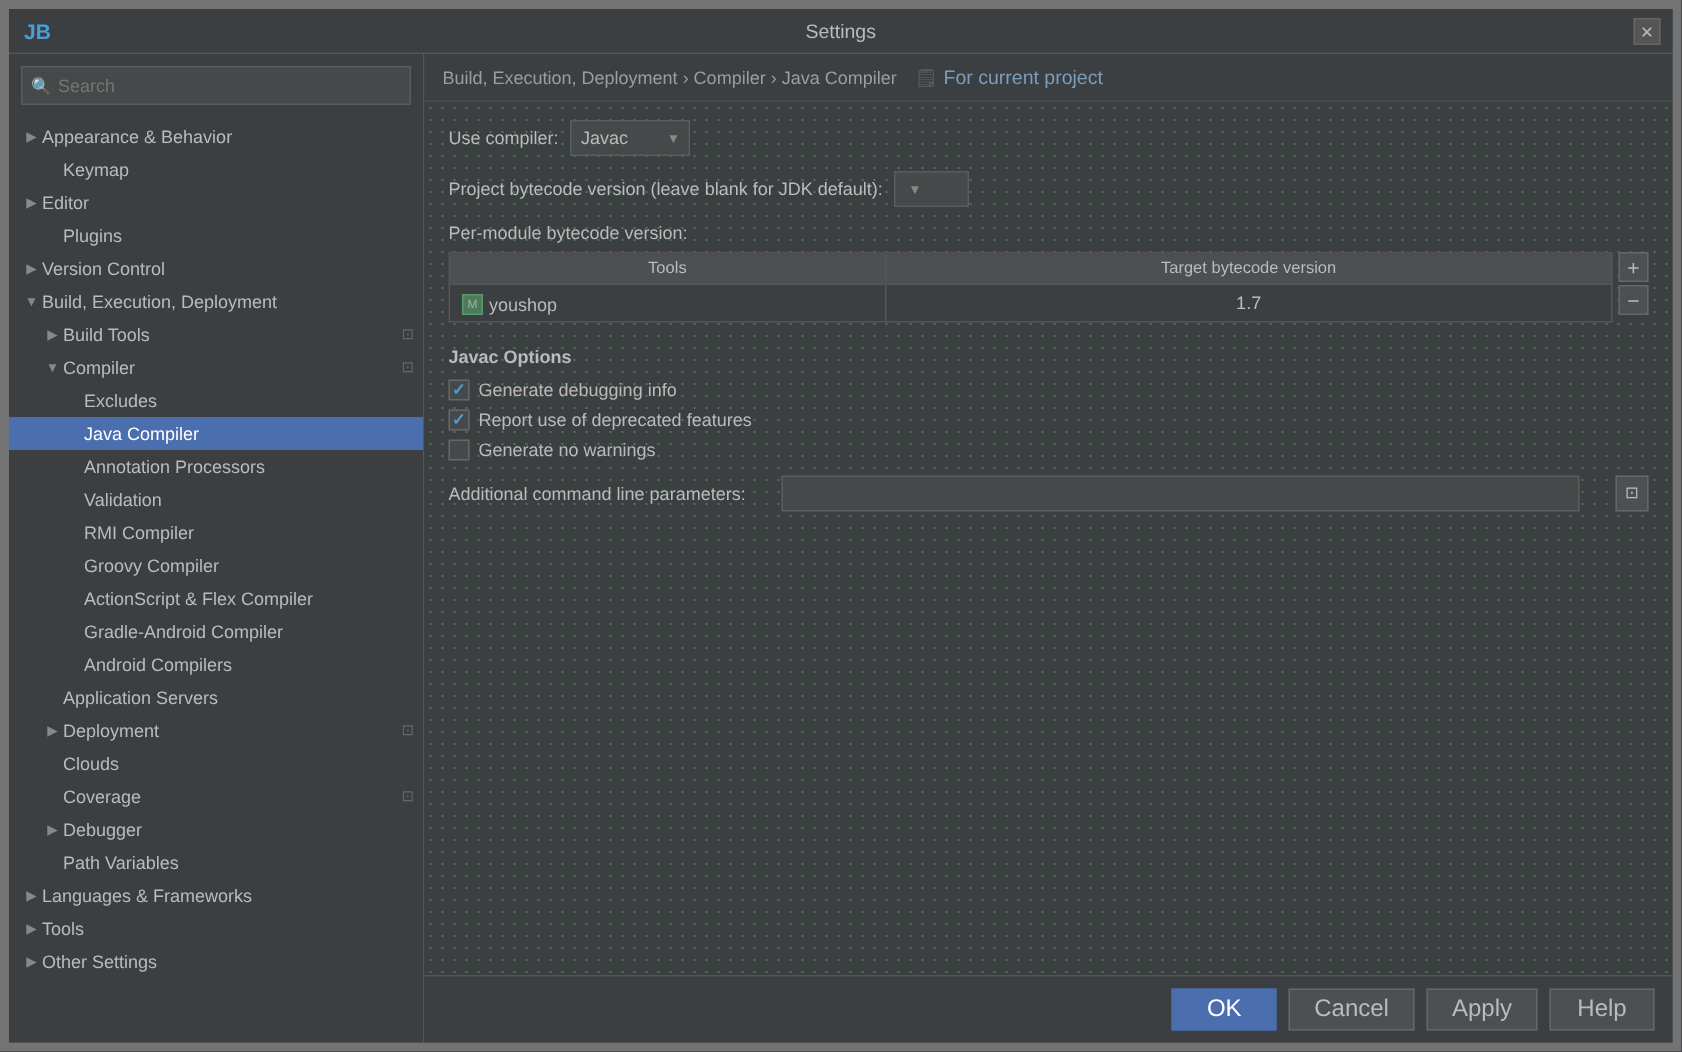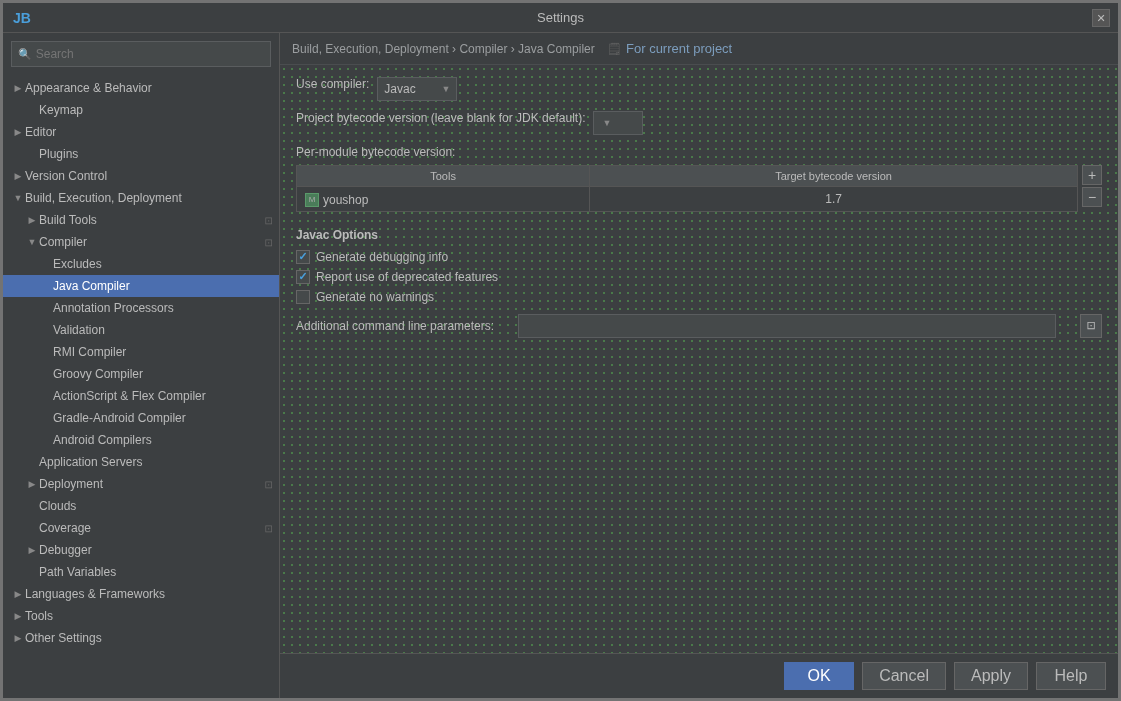--- a/index.html
+++ b/index.html
@@ -11,21 +11,21 @@
       width: 1121px;
       height: 701px;
       overflow: hidden;
     }
     .window {
       width: 1121px;
       height: 701px;
       display: flex;
       flex-direction: column;
       background: #3c3f41;
-      border: 3px solid #737373;
+      border: 6px solid #737373;
     }
     .titlebar {
       background: #3c3f41;
       height: 30px;
       display: flex;
       align-items: center;
       justify-content: center;
       border-bottom: 1px solid #555;
       position: relative;
       flex-shrink: 0;
@@ -156,21 +156,21 @@
       flex: 1;
       padding: 12px 16px;
       overflow-y: auto;
       background: #3c3f41;
       
       background-image: radial-gradient(circle, #4a7a4a 1px, transparent 1px);
       background-size: 8px 8px;
     }
     .form-row {
       display: flex;
-      align-items: flex-start;
+      align-items: center;
       margin-bottom: 10px;
       gap: 8px;
     }
     .form-label {
       color: #bbbbbb;
       font-size: 12px;
       white-space: nowrap;
     }
     .dropdown {
       background: #45494a;

